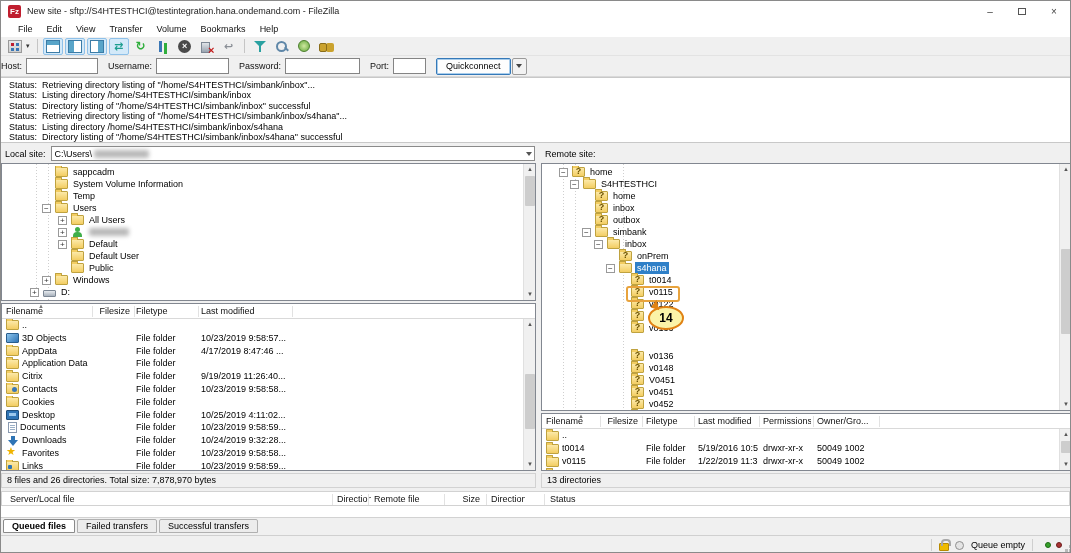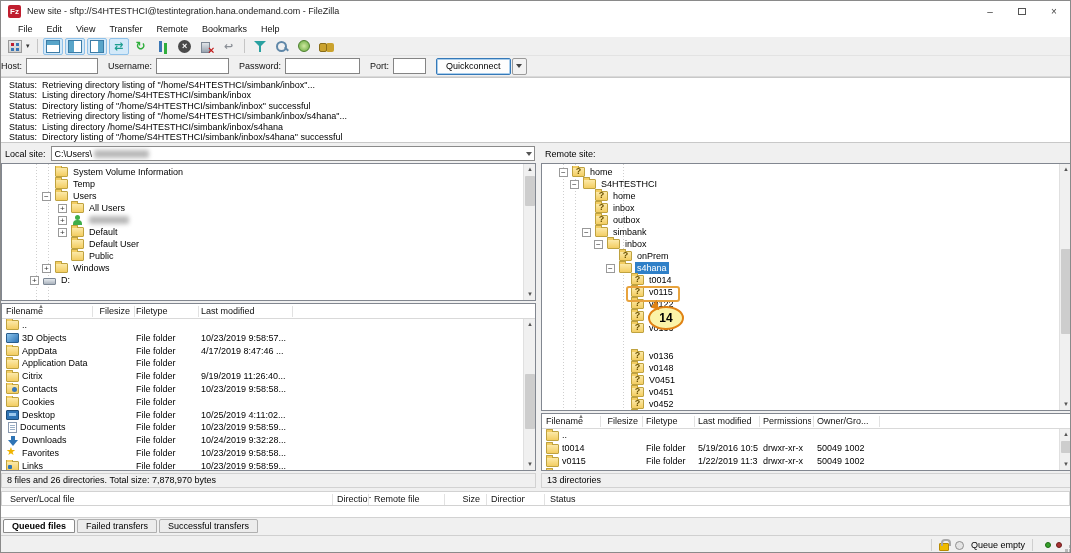--- a/index.html
+++ b/index.html
@@ -175,21 +175,21 @@
         </span>
       <span class="wbtn">×</span>
     </div>
   </div>
 
   <div class="menubar">
       <span class="mi">File</span>
       <span class="mi">Edit</span>
       <span class="mi">View</span>
       <span class="mi">Transfer</span>
-      <span class="mi">Remote</span>
+      <span class="mi">Volume</span>
       <span class="mi">Bookmarks</span>
       <span class="mi">Help</span>
     </div>
 
   <div class="toolbar">
       <span class="tbtn">
         <span class="tbi tbi-site-manager"></span>
       </span>
       <span class="tcaret">▾</span>
       <span class="tsep"></span>
@@ -263,20 +263,25 @@
       <span class="combo">
         <span>C:\Users\</span>
         <span class="redact redact-path"></span>
         <span class="combo-arrow"></span>
       </span>
     </div>
     <div class="treebox">
       <div class="guide" style="left:34px"></div>
       <div class="guide" style="left:46px"></div>
       <div class="treecontent" id="local-tree">
+          <div class="trow" style="padding-left: 40px;">
+            <span class="expsp"></span>
+            <span class="ic ic-folder"></span>
+            <span class="tlabel">sappcadm</span>
+          </div>
           <div class="trow" style="padding-left: 40px;">
             <span class="expsp"></span>
             <span class="ic ic-folder"></span>
             <span class="tlabel">System Volume Information</span>
           </div>
           <div class="trow" style="padding-left: 40px;">
             <span class="expsp"></span>
             <span class="ic ic-folder"></span>
             <span class="tlabel">Temp</span>
           </div>

